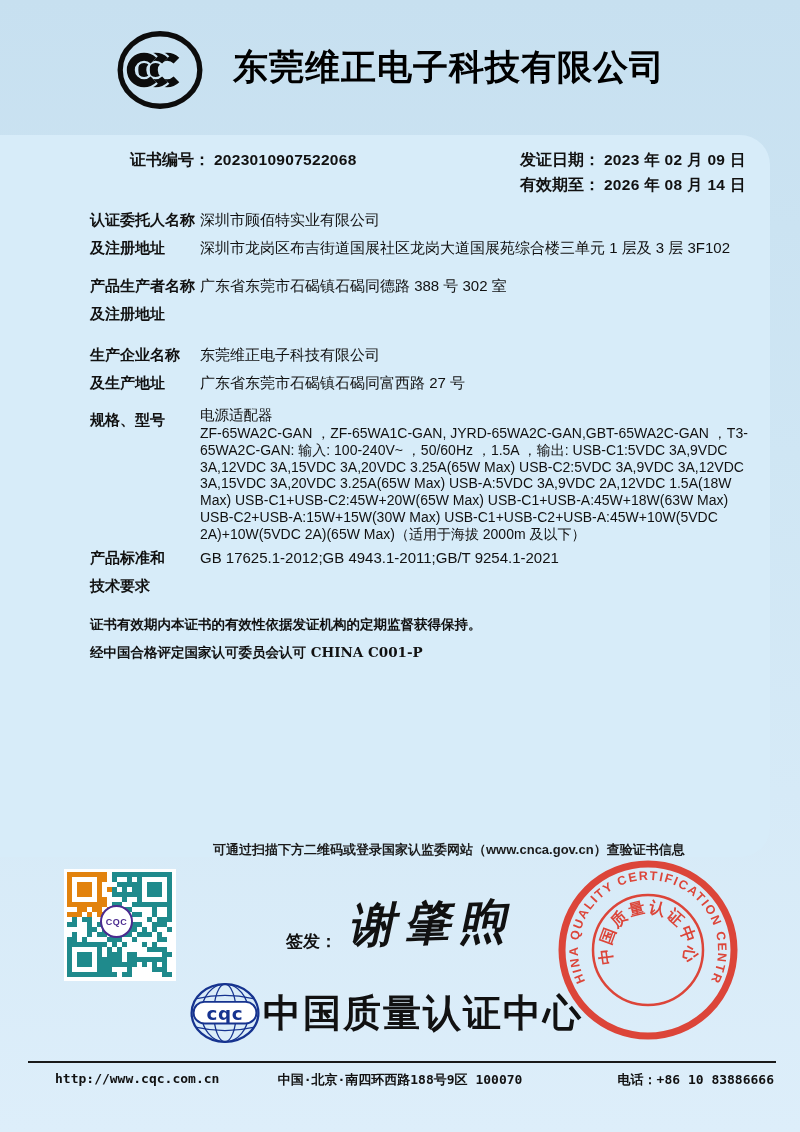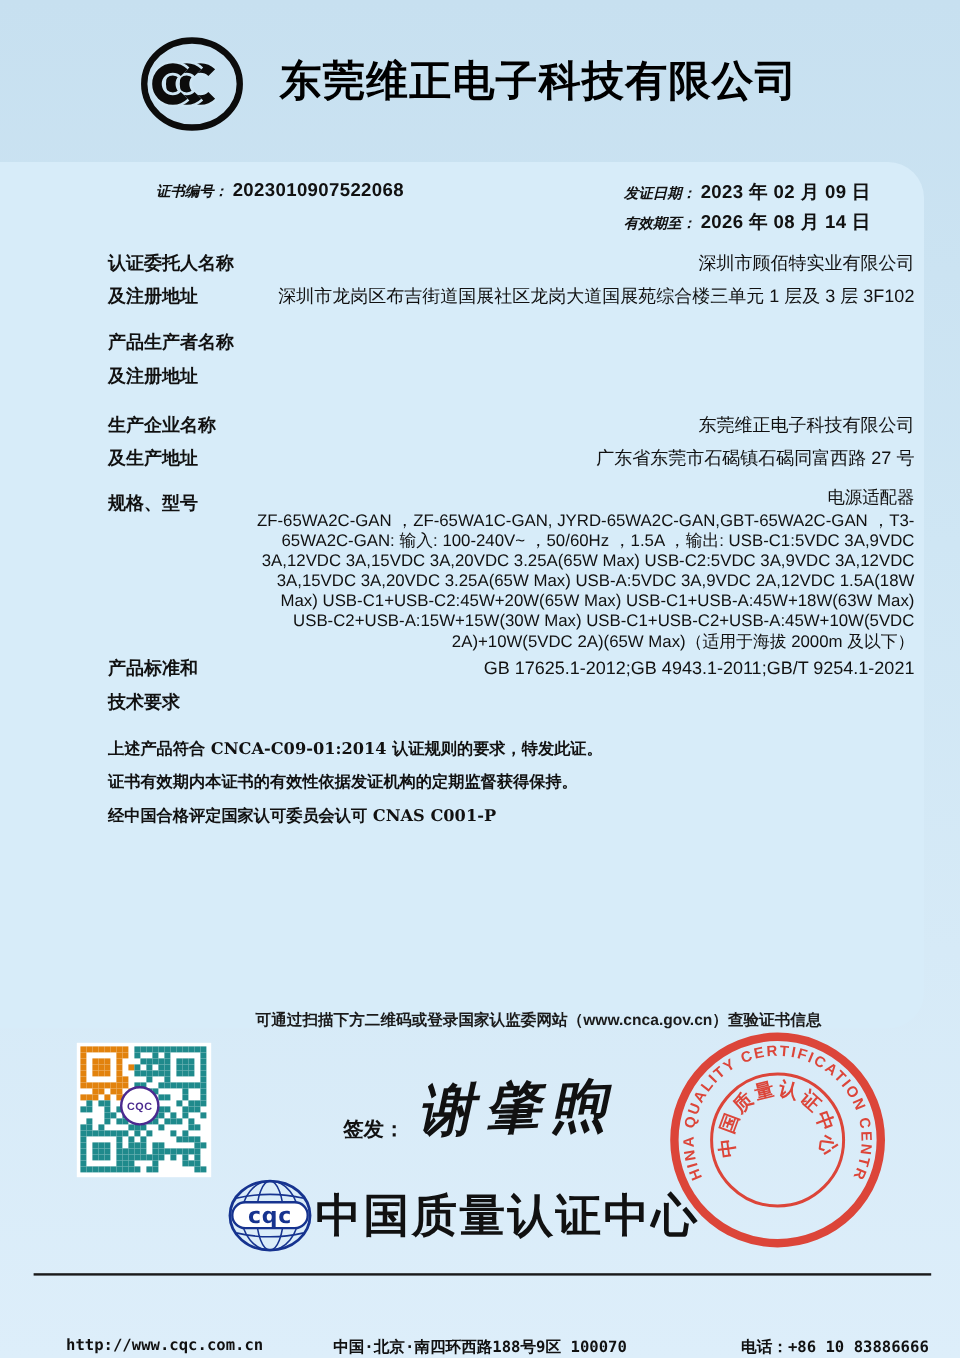--- a/index.html
+++ b/index.html
@@ -9,29 +9,29 @@
     font-family:"Liberation Sans",sans-serif;color:#111;
   }
   .panel{position:absolute;left:0;top:135px;width:770px;height:722px;
     background:#d7ecf9;border-radius:0 30px 30px 0;}
   
   .ccc-logo{position:absolute;left:114px;top:26px;width:92px;height:88px;}
   .page-title{position:absolute;left:233px;top:44px;font-size:35px;font-weight:700;
     letter-spacing:1px;color:#000;white-space:nowrap;}
   
   .meta{position:absolute;font-size:14px;white-space:nowrap;}
-  .meta .lbl{font-family:"DejaVu Serif",serif;font-weight:700;font-size:12px;font-style:italic;}
+  .meta .lbl{font-family:"DejaVu Serif",serif;font-weight:700;font-size:16px;}
   .meta .val{font-weight:700;font-size:15.5px;letter-spacing:.3px;}
   #cert-no{left:130px;top:150px;}
   #issue-date{left:520px;top:150px;}
   #expiry-date{left:520px;top:175px;}
   
   .row{position:absolute;left:90px;width:672px;display:flex;}
   .row .lbl{width:110px;flex:0 0 110px;font-weight:700;font-size:15px;line-height:28px;}
-  .row .val{width:562px;font-size:15px;line-height:28px;text-align:right;}
+  .row .val{width:562px;font-size:15px;line-height:28px;}
   #row-product .val{line-height:normal;}
   .prod-name{font-size:14.5px;line-height:19px;}
   .prod-specs{font-size:14px;line-height:16.8px;letter-spacing:0;}
   
   .statements{position:absolute;left:90px;top:610px;width:650px;
     font-family:"DejaVu Serif",serif;font-weight:600;font-size:13.5px;line-height:28px;}
   
   .qr-note{position:absolute;left:213px;top:841px;font-size:13px;font-weight:600;color:#1b1b1b;}
   
   .qr{position:absolute;left:64px;top:869px;width:112px;height:112px;background:#fff;padding:3px;box-sizing:border-box;}
@@ -45,21 +45,21 @@
     font-weight:700;font-size:17px;}
   .sign-name{position:absolute;left:348px;top:892px;font-family:"DejaVu Serif",serif;
     font-style:italic;font-weight:700;font-size:47px;letter-spacing:8px;transform:rotate(-2deg);white-space:nowrap;}
   
   .cqc-logo{position:absolute;left:189px;top:981px;width:72px;height:64px;}
   .cqc-name{position:absolute;left:263px;top:988px;font-size:38px;font-weight:700;letter-spacing:2px;white-space:nowrap;}
   
   .stamp{position:absolute;left:556px;top:858px;width:184px;height:184px;opacity:.93;}
   
   .footer-line{position:absolute;left:28px;top:1061px;width:748px;height:2px;background:#1a1a1a;}
-  .footer{position:absolute;top:1114px;font-family:"DejaVu Sans Mono",monospace;
+  .footer{position:absolute;top:1071px;font-family:"DejaVu Sans Mono",monospace;
     font-size:13px;font-weight:700;color:#111;white-space:nowrap;}
   #footer-url{left:55px;}
   #footer-address{left:0;width:800px;text-align:center;}
   #footer-phone{right:26px;}
 </style>
 </head>
 <body>
 
 <div class="panel"></div>
 
@@ -99,20 +99,21 @@
     <div>深圳市龙岗区布吉街道国展社区龙岗大道国展苑综合楼三单元 1 层及 3 层 3F102</div>
   </div>
 </div>
 
 <div class="row" style="top:272px">
   <div class="lbl">
     <div>产品生产者名称</div>
     <div>及注册地址</div>
   </div>
   <div class="val">
+    <div>广东省东莞市石碣镇石碣同德路 388 号 302 室</div>
   </div>
 </div>
 
 <div class="row" style="top:341px">
   <div class="lbl">
     <div>生产企业名称</div>
     <div>及生产地址</div>
   </div>
   <div class="val">
     <div>东莞维正电子科技有限公司</div>
@@ -134,23 +135,22 @@
   <div class="lbl">
     <div>产品标准和</div>
     <div>技术要求</div>
   </div>
   <div class="val">
     <div>GB 17625.1-2012;GB 4943.1-2011;GB/T 9254.1-2021</div>
   </div>
 </div>
 
 <div class="statements">
-  <div>上述产品符合 CNCA-C09-01:2014 认证规则的要求，特发此证。</div>
   <div>证书有效期内本证书的有效性依据发证机构的定期监督获得保持。</div>
-  <div>经中国合格评定国家认可委员会认可 CNAS C001-P</div>
+  <div>经中国合格评定国家认可委员会认可 CHINA C001-P</div>
 </div>
 
 <div class="qr-note">可通过扫描下方二维码或登录国家认监委网站（www.cnca.gov.cn）查验证书信息</div>
 
 <div class="qr">
   <div class="qr-grid" id="qr-grid">
       <div class="qr-cell" style="left: 35px; top: 0px; background: rgb(226, 130, 13);"></div>
       <div class="qr-cell" style="left: 45px; top: 0px; background: rgb(31, 138, 140);"></div>
       <div class="qr-cell" style="left: 50px; top: 0px; background: rgb(31, 138, 140);"></div>
       <div class="qr-cell" style="left: 55px; top: 0px; background: rgb(31, 138, 140);"></div>

